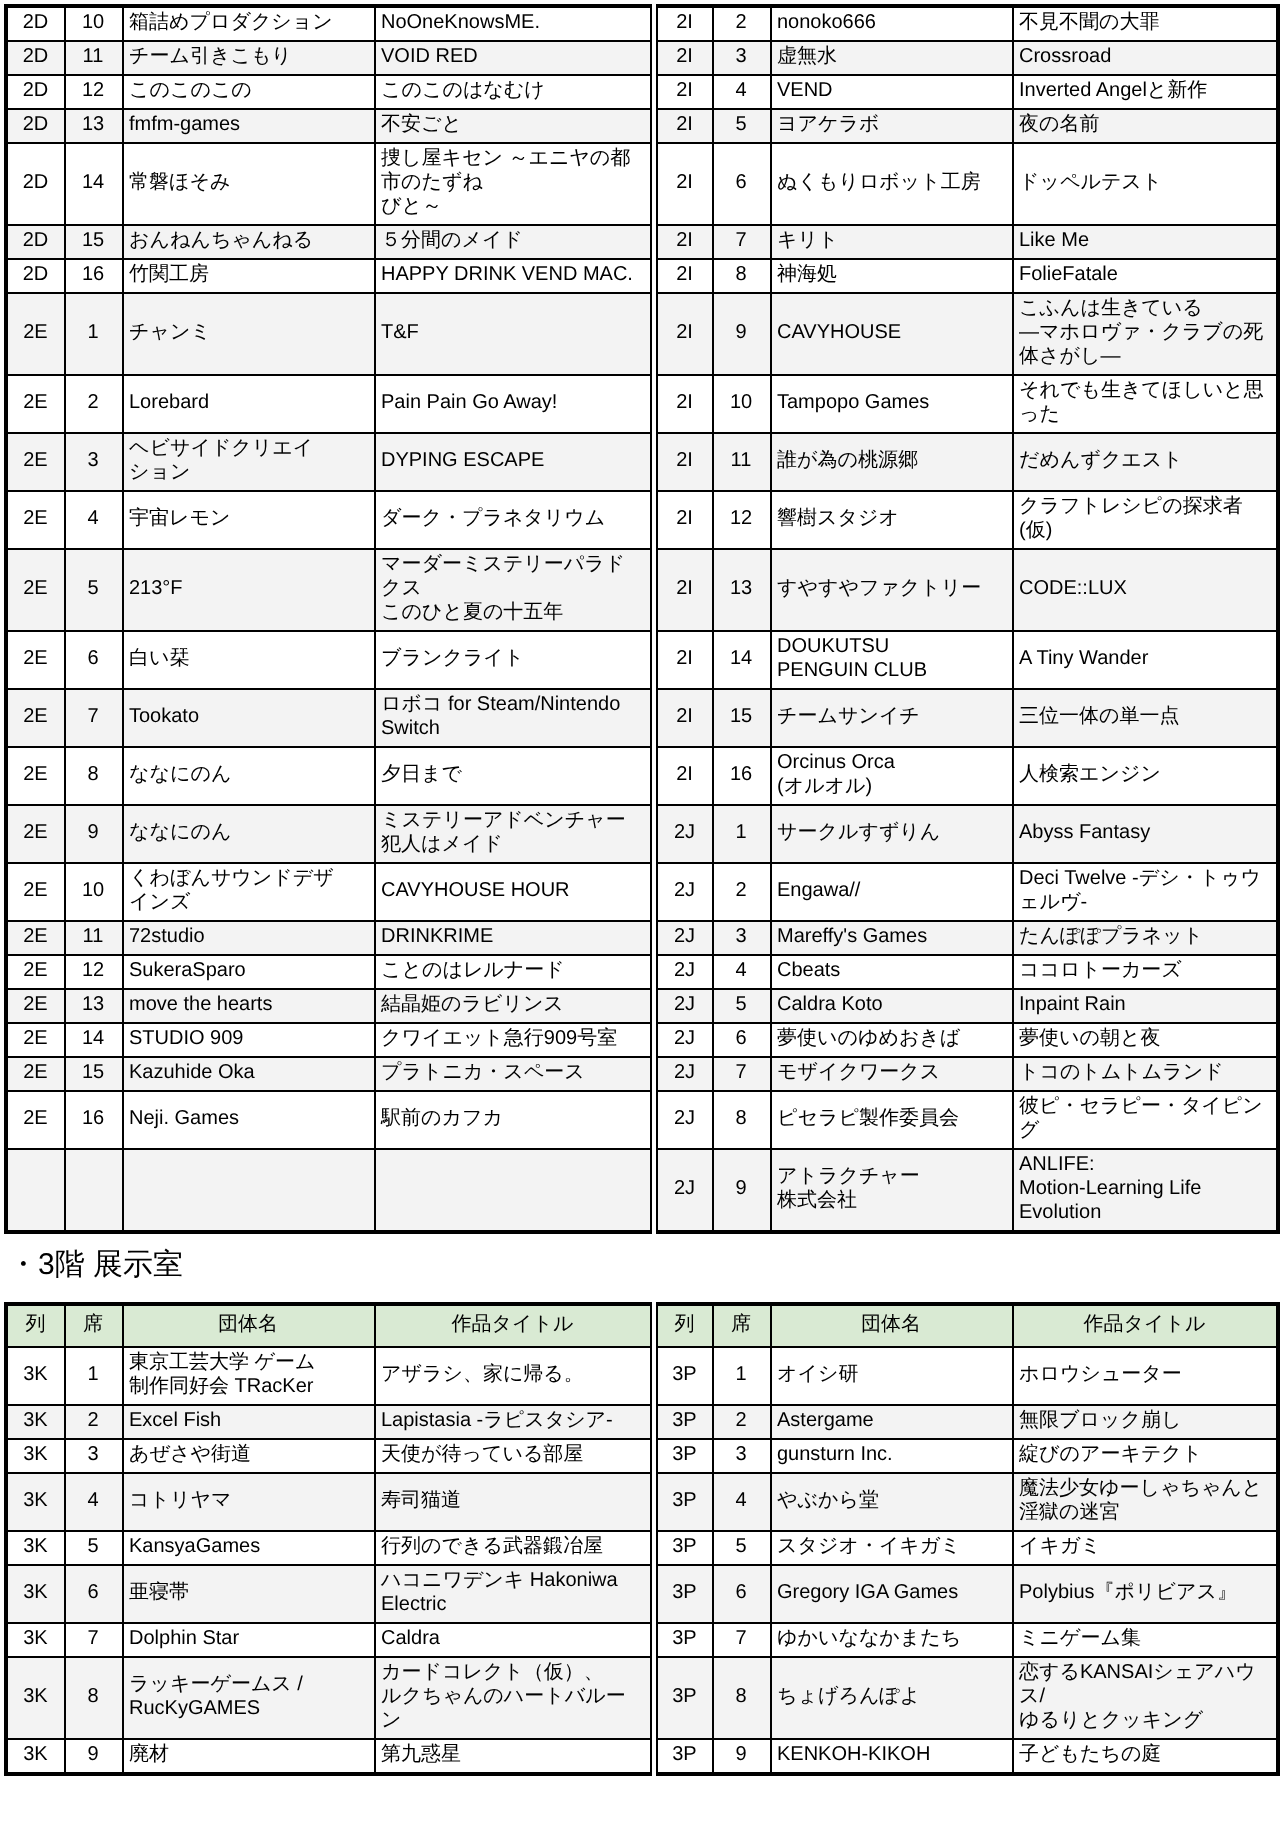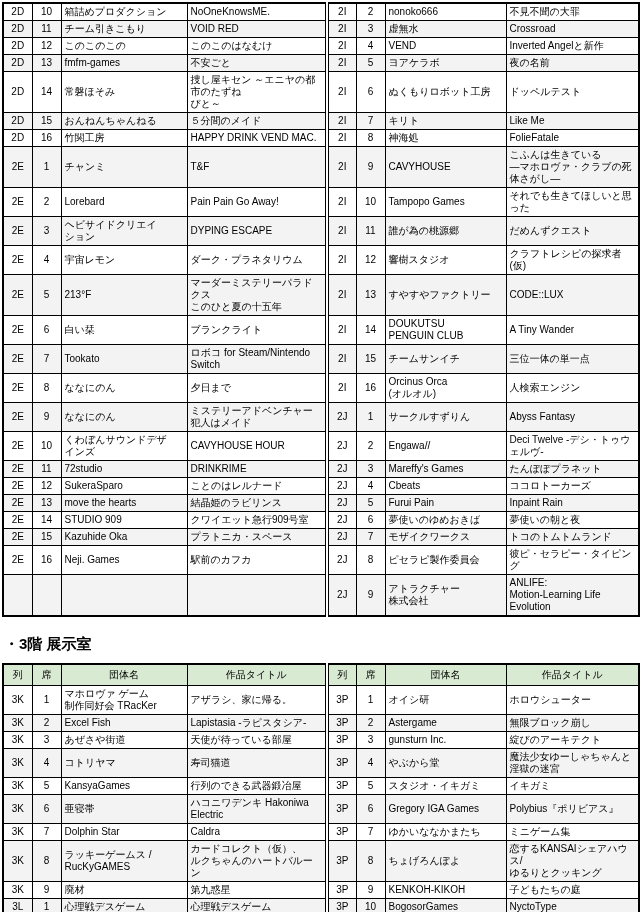--- a/index.html
+++ b/index.html
@@ -13,21 +13,21 @@
     white-space:pre-line;
     overflow:hidden;
     vertical-align:middle;
     word-break:break-word;
   }
   table.grid th{background:#d9ead3;text-align:center;font-weight:normal;padding:4px 2px;}
   table.grid td:nth-child(1),table.grid td:nth-child(2),
   table.grid td:nth-child(5),table.grid td:nth-child(6){text-align:center;padding:2px 1px;}
   table.grid th:nth-child(5),table.grid td:nth-child(5){border-left:4px double #000;text-align:center;}
   table.grid tbody tr:nth-child(even){background:#f3f3f3;}
-  .heading{font-size:15px;font-weight:bold;margin:18px 0 9px 2px;}
+  .heading{font-size:15px;font-weight:normal;margin:6px 0 9px 2px;}
 </style>
 </head>
 <body>
 
 <div class="page">
 
   <table class="grid">
     <colgroup>
       <col style="width:29px">
         <col style="width:29px">
@@ -237,21 +237,21 @@
           <td>Cbeats</td>
           <td>ココロトーカーズ</td>
         </tr>
         <tr>
           <td>2E</td>
           <td>13</td>
           <td>move the hearts</td>
           <td>結晶姫のラビリンス</td>
           <td>2J</td>
           <td>5</td>
-          <td>Furui Pain</td>
+          <td>Caldra Koto</td>
           <td>Inpaint Rain</td>
         </tr>
         <tr>
           <td>2E</td>
           <td>14</td>
           <td>STUDIO 909</td>
           <td>クワイエット急行909号室</td>
           <td>2J</td>
           <td>6</td>
           <td>夢使いのゆめおきば</td>
@@ -314,21 +314,21 @@
         <th>列</th>
         <th>席</th>
         <th>団体名</th>
         <th>作品タイトル</th>
       </tr>
     </thead>
     <tbody>
         <tr>
           <td>3K</td>
           <td>1</td>
-          <td>マホロヴァ ゲーム
+          <td>東京工芸大学 ゲーム
 制作同好会 TRacKer</td>
           <td>アザラシ、家に帰る。</td>
           <td>3P</td>
           <td>1</td>
           <td>オイシ研</td>
           <td>ホロウシューター</td>
         </tr>
         <tr>
           <td>3K</td>
           <td>2</td>
@@ -405,26 +405,16 @@
         <tr>
           <td>3K</td>
           <td>9</td>
           <td>廃材</td>
           <td>第九惑星</td>
           <td>3P</td>
           <td>9</td>
           <td>KENKOH-KIKOH</td>
           <td>子どもたちの庭</td>
         </tr>
-        <tr>
-          <td>3L</td>
-          <td>1</td>
-          <td>心理戦デスゲーム</td>
-          <td>心理戦デスゲーム</td>
-          <td>3P</td>
-          <td>10</td>
-          <td>BogosorGames</td>
-          <td>NyctoType</td>
-        </tr>
       </tbody>
   </table>
 
 </div>
 
 </body></html>

